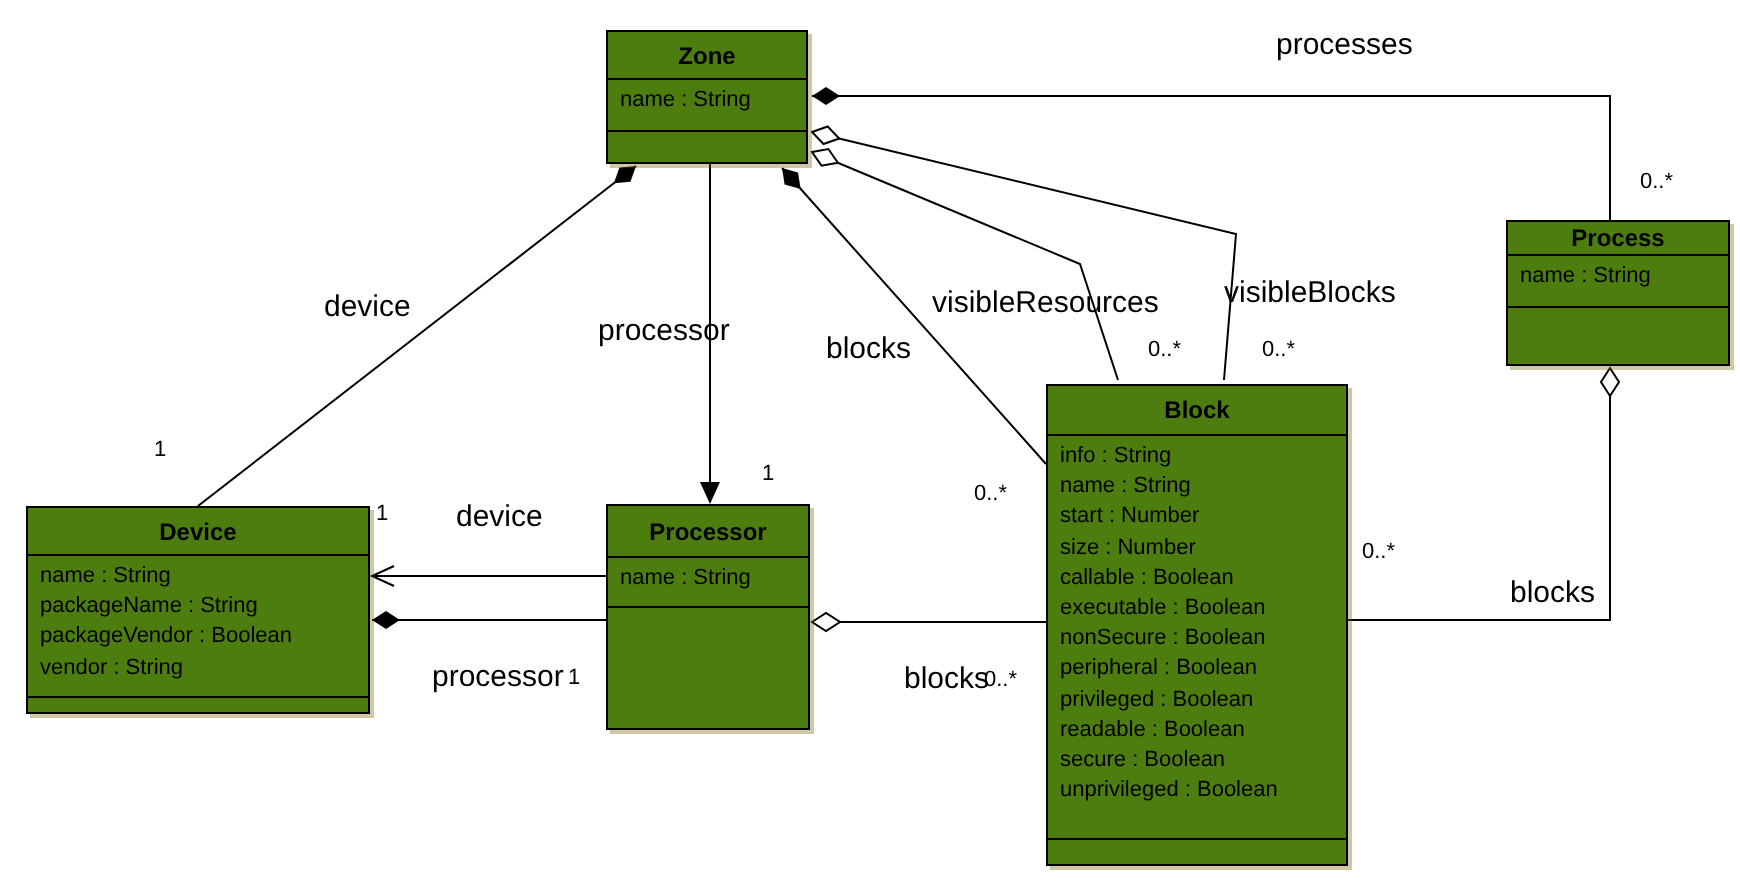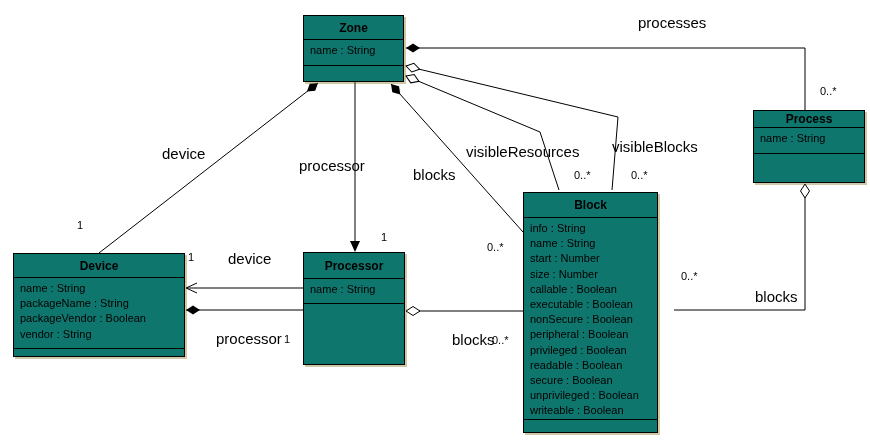--- a/index.html
+++ b/index.html
@@ -1,20 +1,20 @@
 <!DOCTYPE html>
 <html><head>
 <meta charset="utf-8">
 <style>
   html,body{margin:0;padding:0;background:#ffffff;}
   body{font-family:"Liberation Sans",sans-serif;color:#000;}
   .canvas{position:relative;width:870px;height:445px;background:#ffffff;overflow:hidden;}
   .edges-layer{position:absolute;left:0;top:0;width:870px;height:445px;}
   .class-node{
-    position:absolute;background:#0f766e;border:1px solid #000;
+    position:absolute;background:#4d7c0f;border:1px solid #000;
     box-sizing:border-box;display:flex;flex-direction:column;
     box-shadow:2px 2px 0 rgba(120,95,0,0.35);
   }
   .class-title{
     font-weight:bold;font-size:12px;text-align:center;
     border-bottom:1px solid #000;box-sizing:border-box;
     display:flex;align-items:center;justify-content:center;flex:0 0 auto;
   }
   .class-attrs{
     font-size:11px;padding:3px 16px 0 6px;box-sizing:border-box;
@@ -131,36 +131,35 @@
   </div>
 
   <div class="class-node" style="left:303px;top:252px;width:102px;height:113px">
     <div class="class-title" style="height:26px">Processor</div>
     <div class="class-attrs" style="height:24px">
         <div class="attr-line">name : String</div>
       </div>
     <div class="class-ops"></div>
   </div>
 
-  <div class="class-node" style="left:523px;top:192px;width:135px;height:241px">
+  <div class="class-node" style="left:523px;top:192px;width:151px;height:241px">
     <div class="class-title" style="height:25px">Block</div>
     <div class="class-attrs" style="height:201px">
         <div class="attr-line">info : String</div>
         <div class="attr-line">name : String</div>
         <div class="attr-line">start : Number</div>
         <div class="attr-line">size : Number</div>
         <div class="attr-line">callable : Boolean</div>
         <div class="attr-line">executable : Boolean</div>
         <div class="attr-line">nonSecure : Boolean</div>
         <div class="attr-line">peripheral : Boolean</div>
         <div class="attr-line">privileged : Boolean</div>
         <div class="attr-line">readable : Boolean</div>
         <div class="attr-line">secure : Boolean</div>
         <div class="attr-line">unprivileged : Boolean</div>
-        <div class="attr-line">writeable : Boolean</div>
       </div>
     <div class="class-ops"></div>
   </div>
 
   <div class="edge-label" style="left:162px;top:148px">device</div>
   <div class="edge-label" style="left:299px;top:160px">processor</div>
   <div class="edge-label" style="left:413px;top:169px">blocks</div>
   <div class="edge-label" style="left:638px;top:17px">processes</div>
   <div class="edge-label" style="left:466px;top:146px">visibleResources</div>
   <div class="edge-label" style="left:612px;top:141px">visibleBlocks</div>

